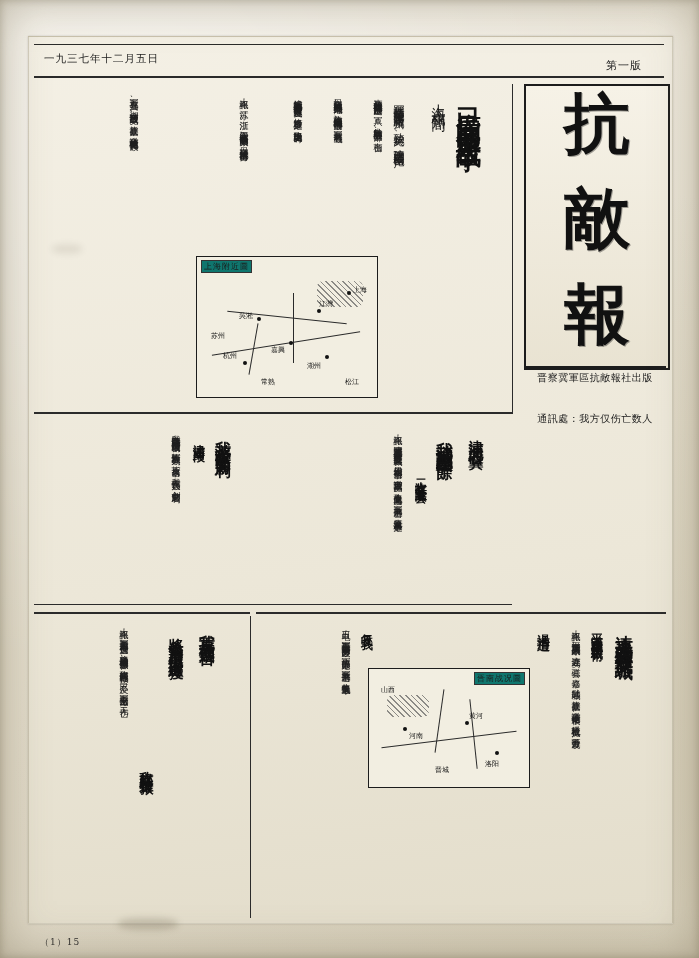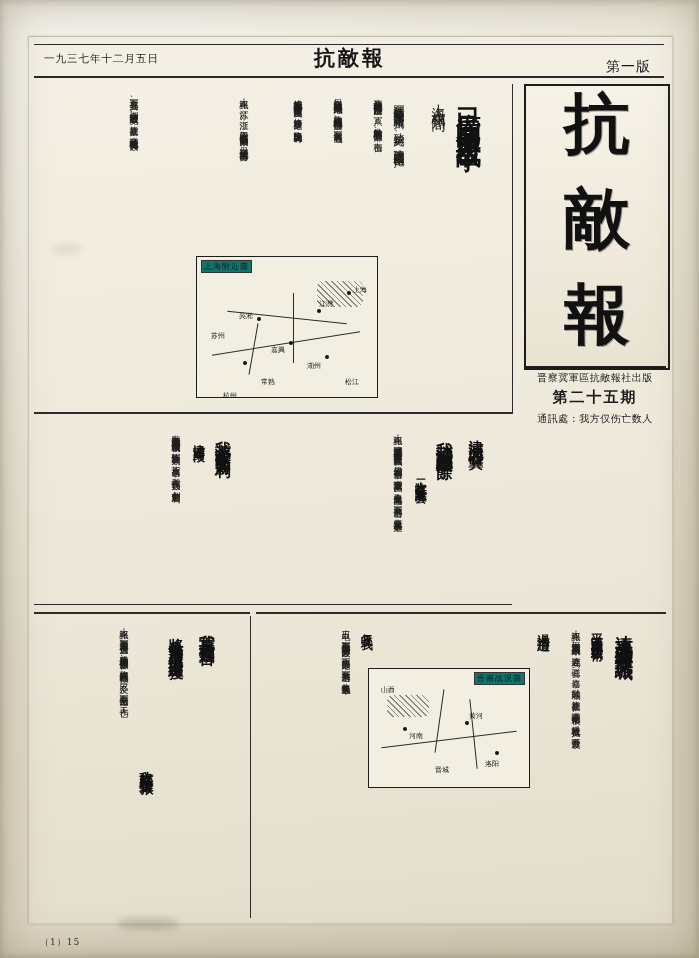--- a/index.html
+++ b/index.html
@@ -47,21 +47,21 @@
     font-family:"DejaVu Serif","Liberation Serif",serif;
     font-size:21px;font-weight:bold;letter-spacing:3px;color:#161616;
   }
   #masthead-date{
     position:absolute;left:44px;top:52px;
     font-size:10.5px;letter-spacing:1px;color:#1b1b1b;
     font-family:"DejaVu Serif","Liberation Serif",serif;
   }
   #masthead-edition{
     position:absolute;left:606px;top:58px;
-    font-size:14px;letter-spacing:1px;
+    font-size:11px;letter-spacing:1px;
     font-family:"DejaVu Serif","Liberation Serif",serif;
   }
   #masthead-rule-bot{
     position:absolute;left:34px;top:76px;width:630px;height:0;
     border-top:2px solid #2a2a2a;
   }
 
   
   #logo-box{
     position:absolute;left:524px;top:84px;width:142px;height:282px;
@@ -163,34 +163,32 @@
   }
 </style>
 </head>
 <body>
 
 <div id="page">
   <div class="paper"></div>
 
   <div id="masthead-rule-top"></div>
   <div id="masthead-date" class="">一九三七年十二月五日</div>
-  <div id="masthead-title">抗敵報</div>
   <div id="masthead-edition">第一版</div>
   <div id="masthead-rule-bot"></div>
 
   <div id="logo-box">
     <div id="logo-chars">
       <span>抗</span>
       <span>敵</span>
       <span>報</span>
     </div>
   </div>
   <div id="logo-underline"></div>
   <div id="logo-caption">晋察冀軍區抗敵報社出版</div>
-  <div id="logo-issue">第二十五期</div>
   <div id="logo-addr">通訊處：我方仅伤亡数人</div>
 
   <div id="headline-main" class="vtext">已廣泛開展游击战争</div>
   <div id="headline-kicker" class="vtext">上海杭州間</div>
   <div id="headline-sub" class="vblock">我軍切斷滬杭公路進攻上海杭州
 致沪兵鲍、建沪之西可聞槍砲声</div>
 
   <div class="coltext" style="left:358px;top:92px;height:240px;width:26px;">克分游杭州敌我分克部隊沿江开进、一八一軍、十餘騎擊敗南级公全部、畜枷</div>
   <div class="coltext" style="left:318px;top:92px;height:244px;width:26px;">日寇敌入我陣地侵入我軍陣地、敌砲兵連續向我陣地猛烈轰击、我軍沉着應戰</div>
   <div class="coltext" style="left:262px;top:92px;height:150px;width:42px;">滬杭线上我游击部隊不断袭击敌後方交通线、炸毁桥梁多处、敌之运输大受阻碍</div>
@@ -208,21 +206,21 @@
     <div class="dot" style="left:120px;top:52px;"></div>
     <div class="dot" style="left:60px;top:60px;"></div>
     <div class="dot" style="left:92px;top:84px;"></div>
     <div class="dot" style="left:128px;top:98px;"></div>
     <div class="dot" style="left:46px;top:104px;"></div>
     <div class="map-label" style="left:156px;top:28px;">上海</div>
     <div class="map-label" style="left:122px;top:42px;">江灣</div>
     <div class="map-label" style="left:42px;top:54px;">吳淞</div>
     <div class="map-label" style="left:74px;top:88px;font-family:Liberation Mono, monospace;">嘉興</div>
     <div class="map-label" style="left:110px;top:104px;">湖州</div>
-    <div class="map-label" style="left:26px;top:94px;margin-top:40px;">杭州</div>
+    <div class="map-label" style="left:26px;top:94px;">杭州</div>
     <div class="map-label" style="left:14px;top:74px;text-align:right;">苏州</div>
     <div class="map-label" style="left:64px;top:120px;">常熟</div>
     <div class="map-label" style="left:148px;top:120px;">松江</div>
   </div>
 
   <div class="hr2" style="left:34px;top:412px;width:478px;"></div>
   <div class="hr" style="left:34px;top:604px;width:478px;"></div>
   <div class="hr2" style="left:34px;top:612px;width:216px;"></div>
   <div class="hr2" style="left:256px;top:612px;width:410px;"></div>
   <div class="vr" style="left:512px;top:84px;height:330px;"></div>

